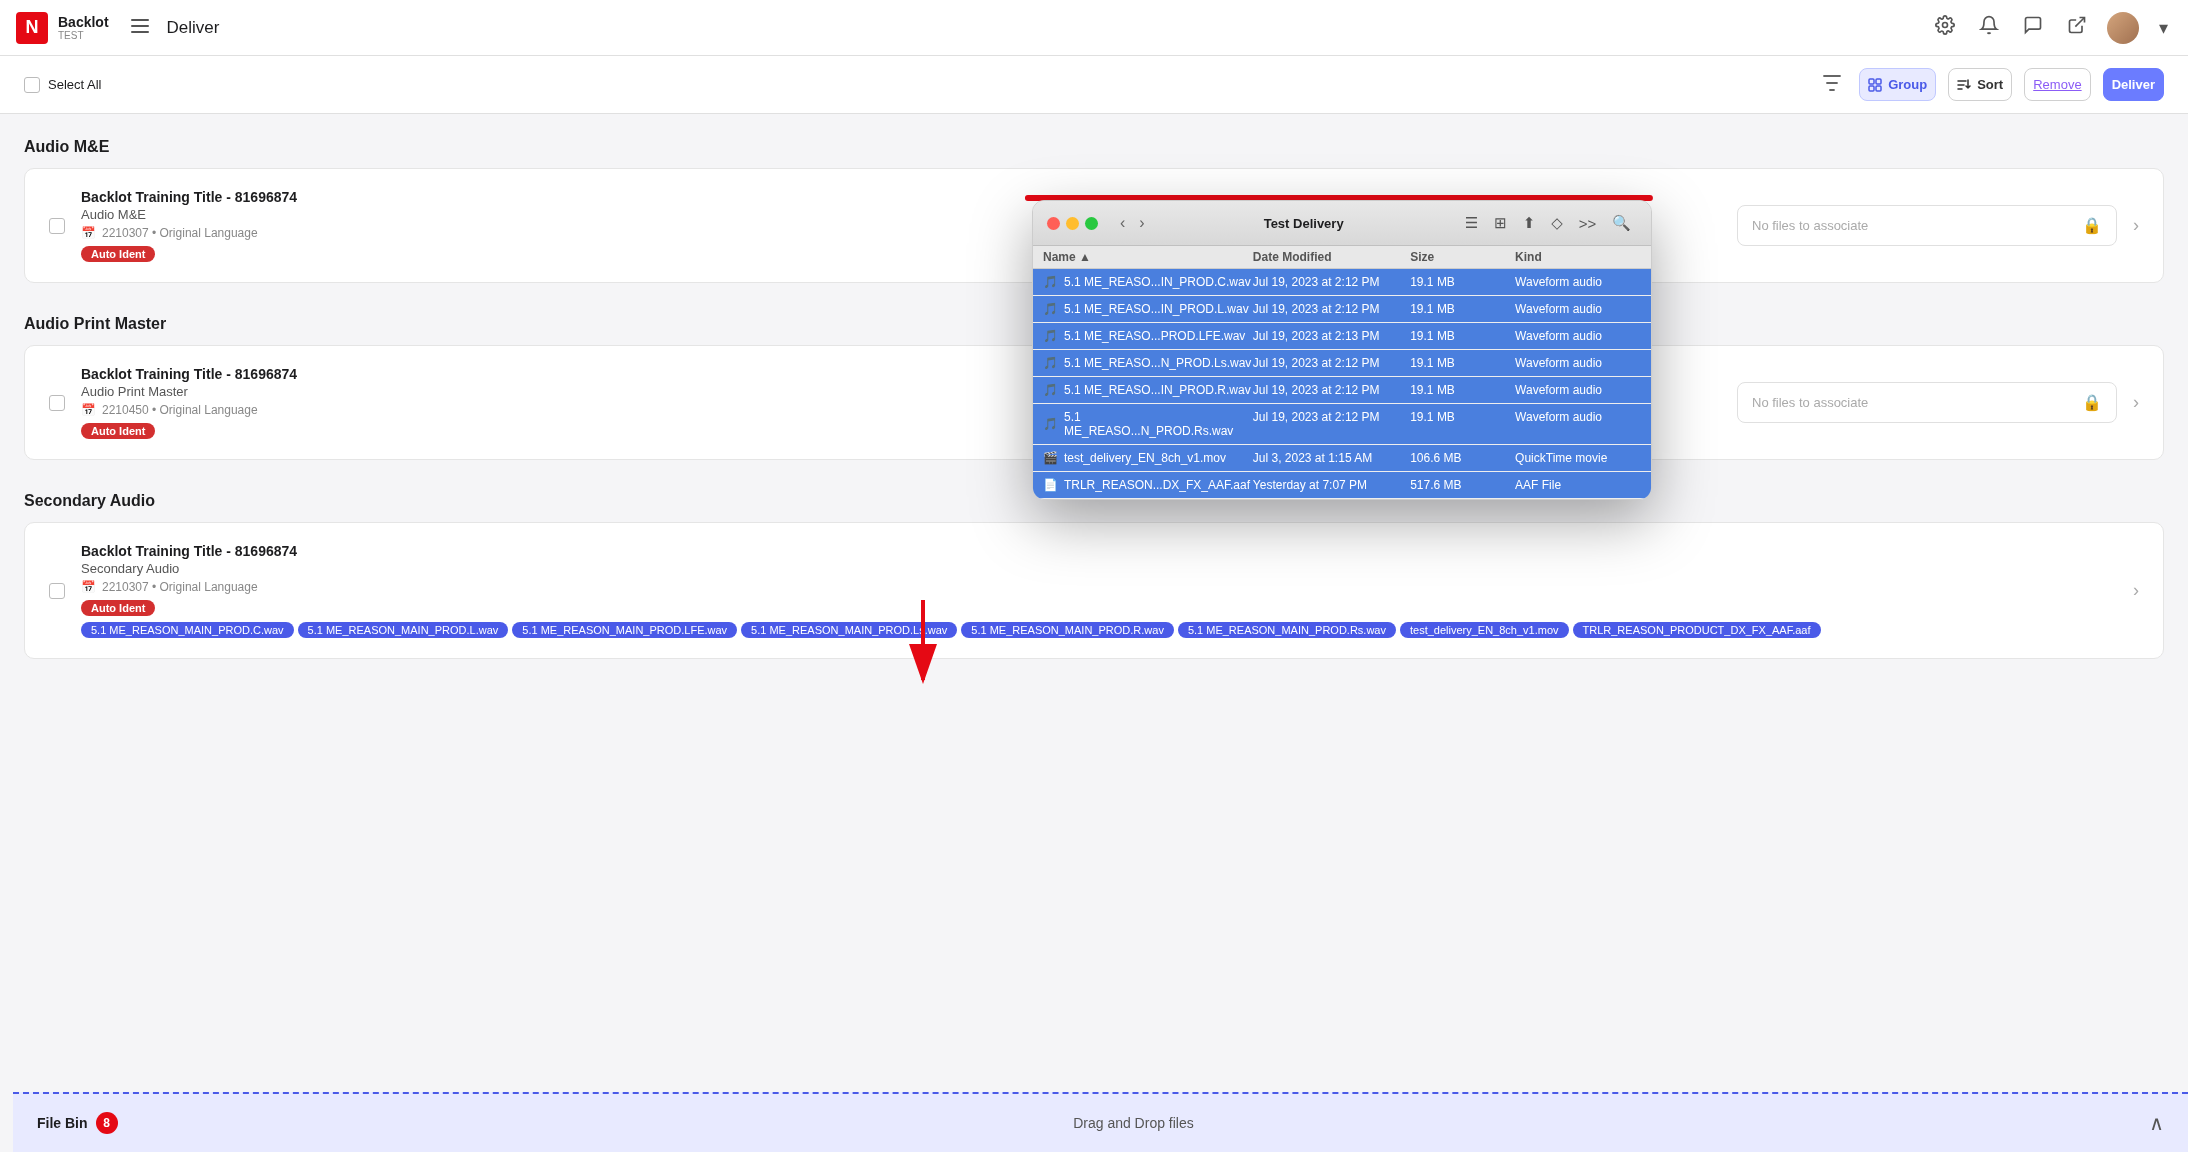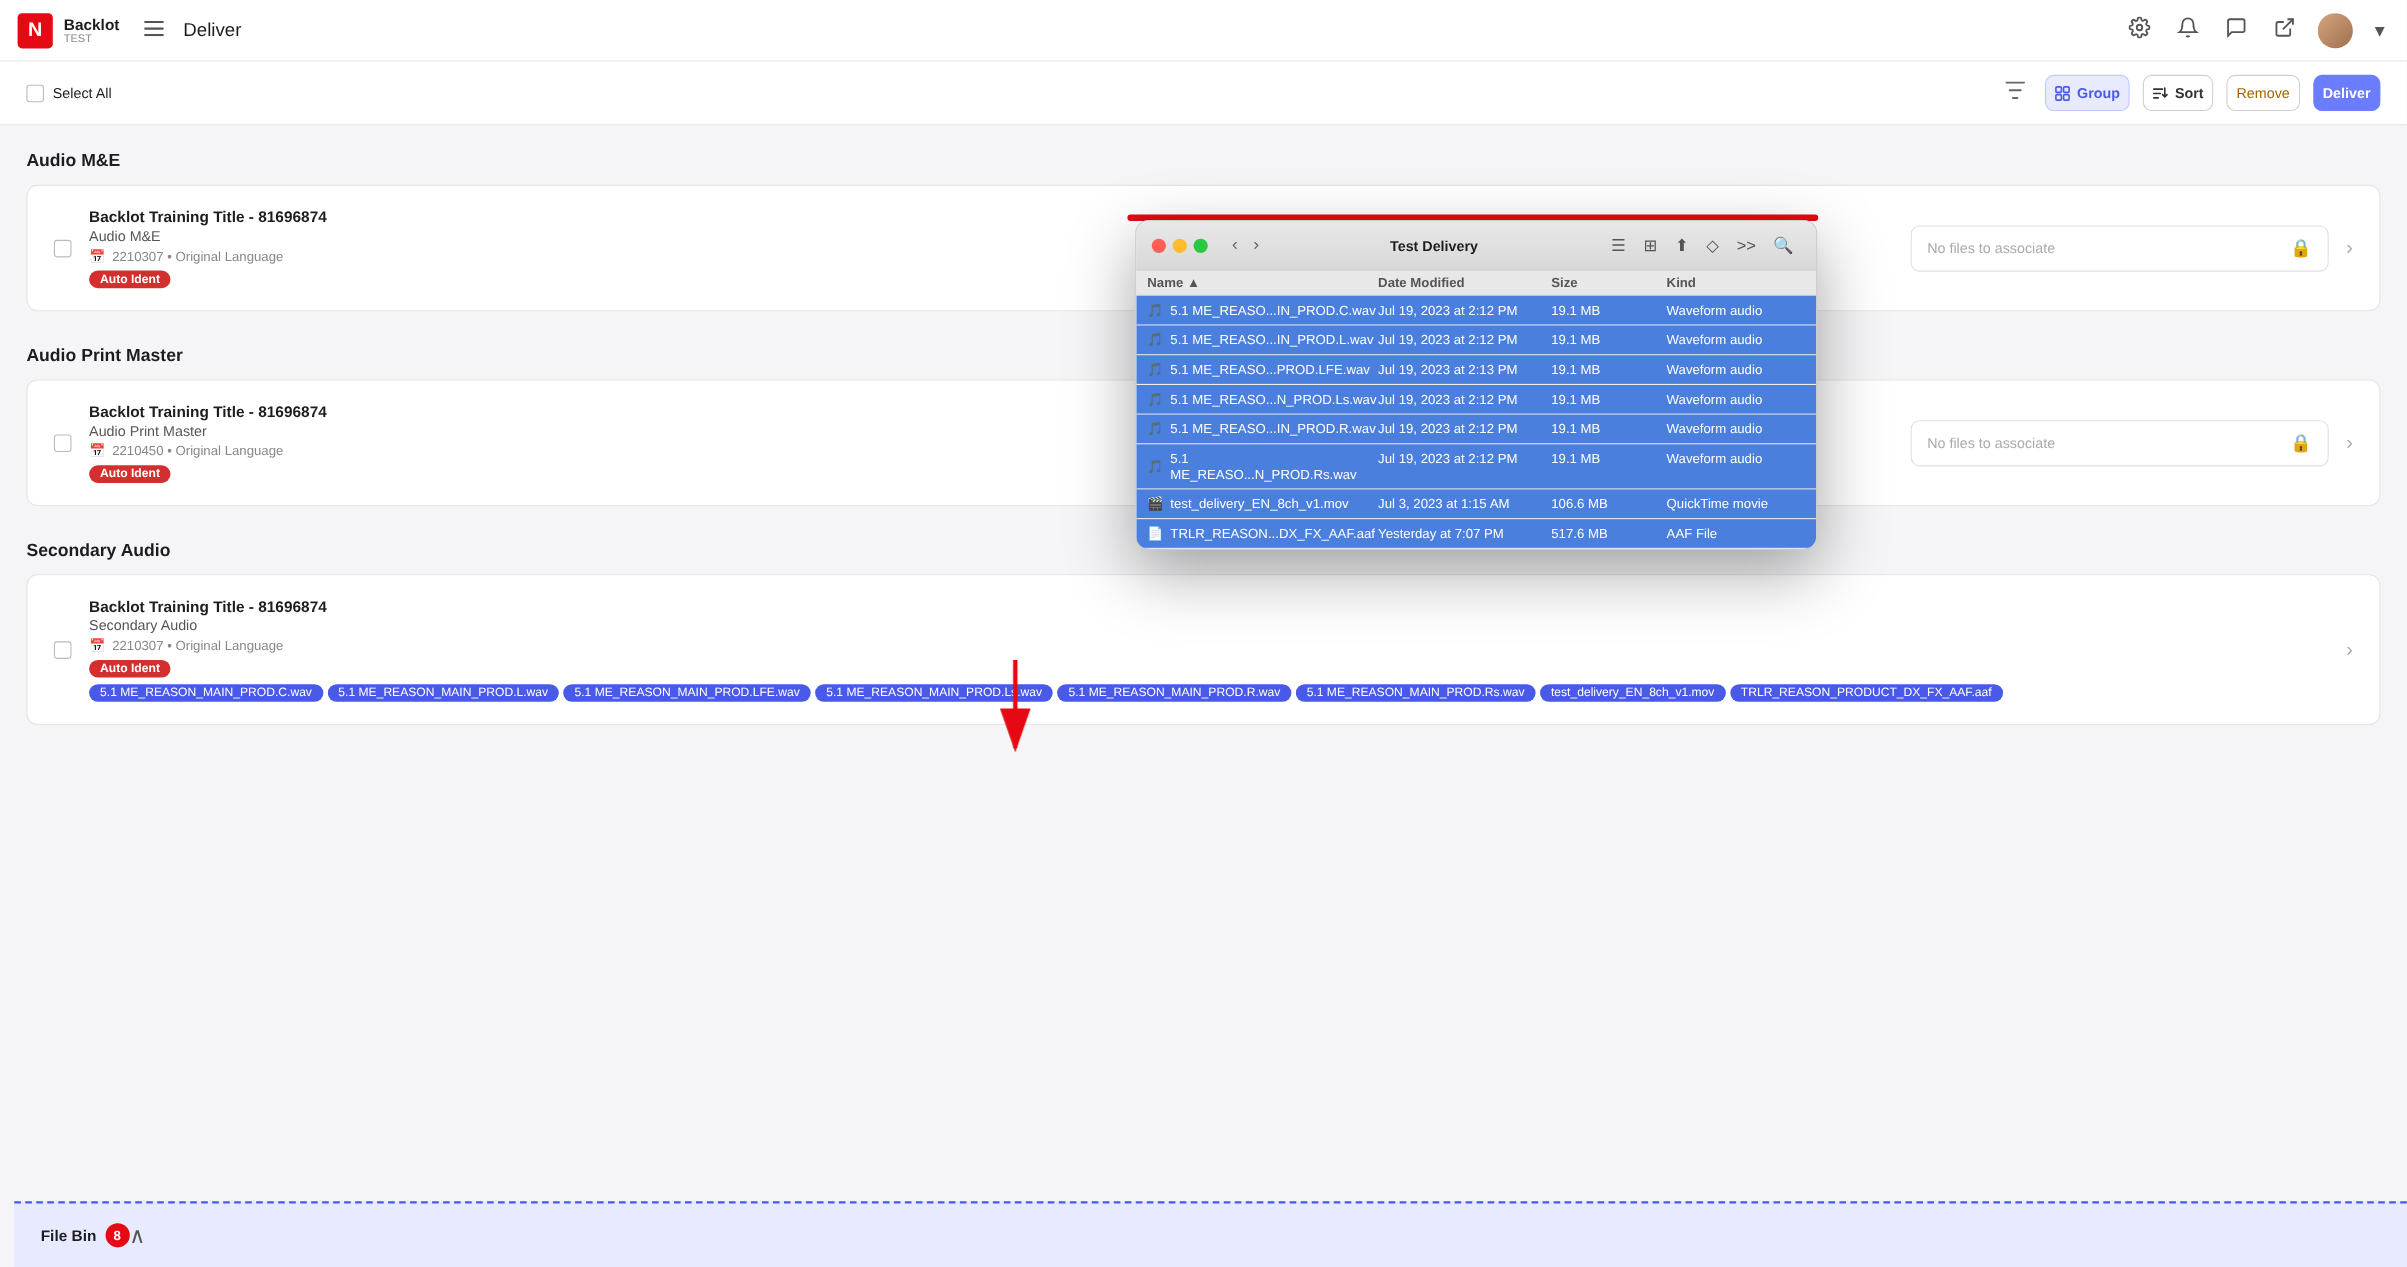--- a/index.html
+++ b/index.html
@@ -48,21 +48,21 @@
     .spacer { flex: 1; }
     .filter-icon-btn {
       background: none; border: none; cursor: pointer; color: #666; font-size: 16px; padding: 6px;
     }
     .btn {
       border: 1px solid #d0d0d0; background: #fff; border-radius: 8px;
       padding: 8px 8px; cursor: pointer; font-size: 13px; display: flex; align-items: center; gap: 6px;
     }
     .btn-accent { background: #e8eaff; color: #4a5ae8; border-color: #c0c8ff; font-weight: 600; }
     .btn-sort { background: #fff; color: #333; border-color: #d0d0d0; font-weight: 600; }
-    .btn-remove { background: #fff; color: #a16207; border-color: #d0d0d0; }
+    .btn-remove { background: #fff; color: #8b5cf6; border-color: #d0d0d0; text-decoration: underline; }
     .btn-deliver { background: #6b7cff; color: #fff; border-color: #6b7cff; font-weight: 700; }
 
     
     .content { padding: 24px; overflow-y: auto; height: calc(100vh - 56px - 57px - 60px); }
     .section { margin-bottom: 32px; }
     .section-title { font-size: 16px; font-weight: 700; margin-bottom: 12px; }
 
     .card {
       background: #fff; border-radius: 10px; border: 1px solid #e5e5e5;
       padding: 20px 24px; display: flex; align-items: center; gap: 16px;
@@ -318,20 +318,21 @@
     </div>
   </div>
 
 </div>
 
 <div class="file-bin">
   <div class="file-bin-label">
     <span>File Bin</span>
     <div class="bin-badge">8</div>
   </div>
+  <div class="drop-text">Drag and Drop files</div>
   <button class="collapse-btn">∧</button>
 </div>
 
 <div class="finder-wrapper"></div>
 
 <div class="finder-overlay">
   <div class="finder-titlebar">
     <div class="traffic-light">
       <div class="tl tl-red"></div>
       <div class="tl tl-yellow"></div>

